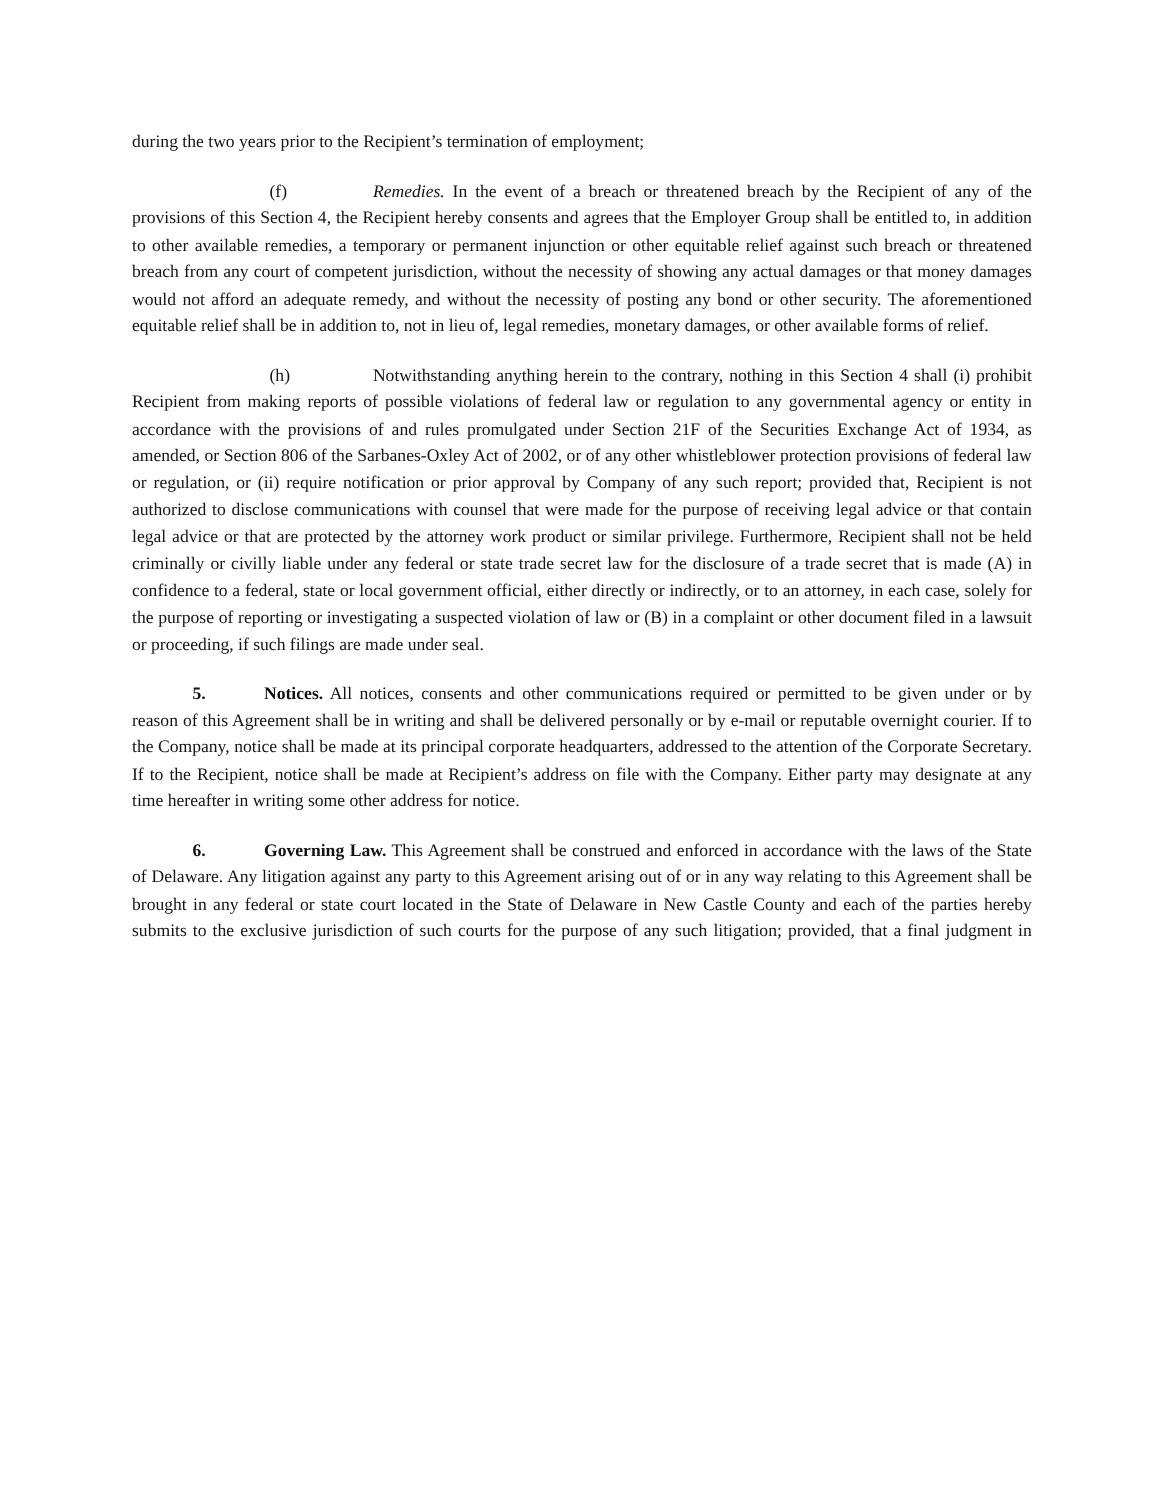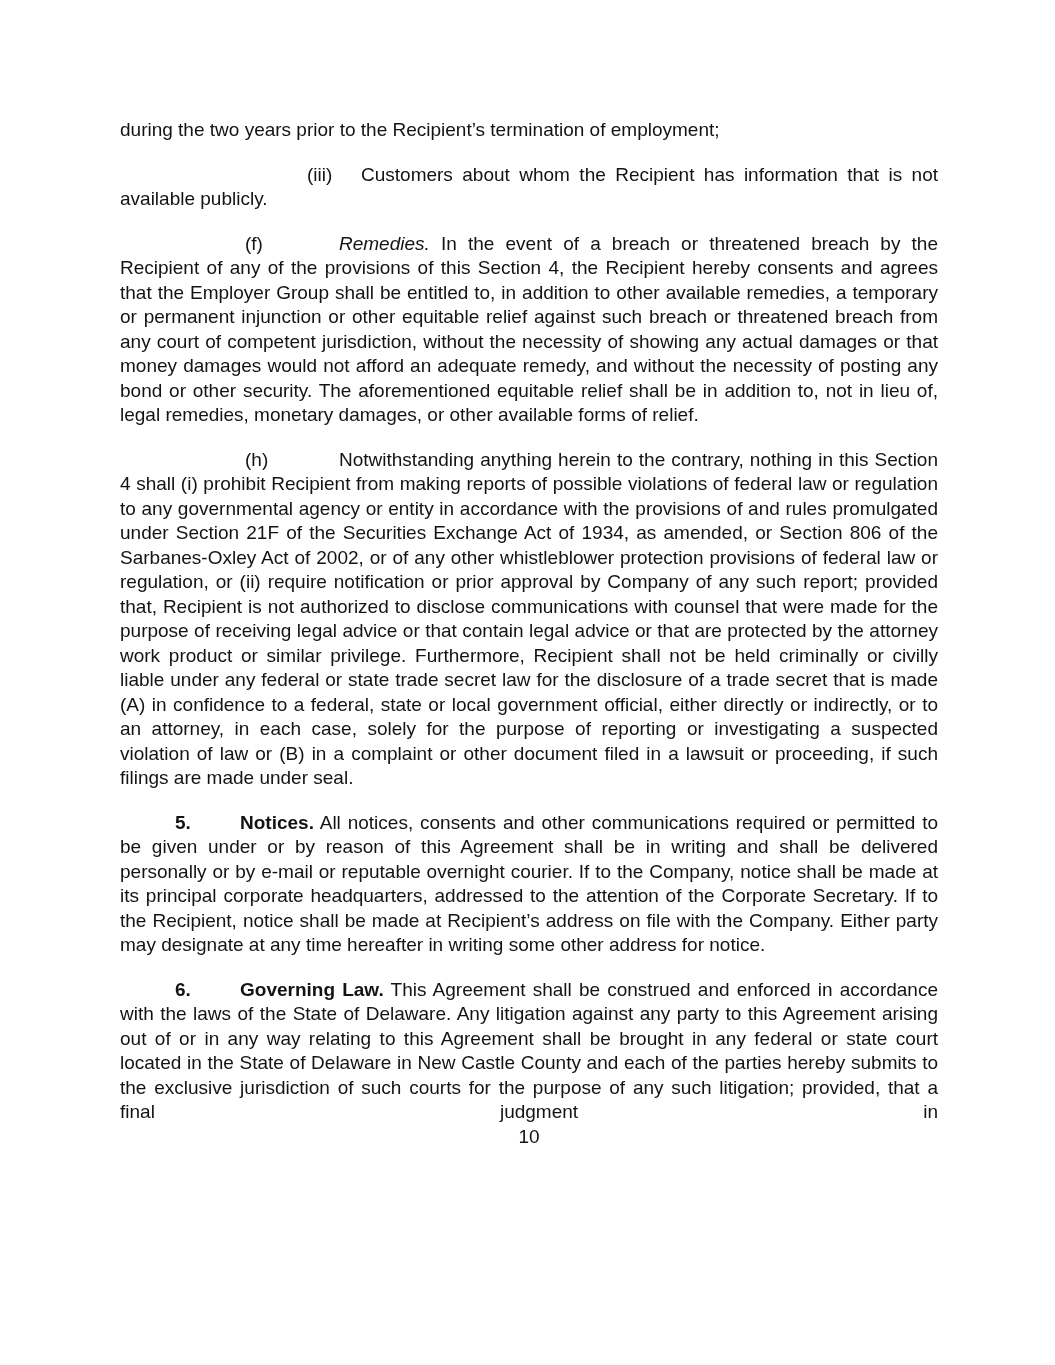--- a/index.html
+++ b/index.html
@@ -8,22 +8,22 @@
     height: 1365px;
     background: #ffffff;
     overflow: hidden;
     box-sizing: border-box;
   }
   .page {
     box-sizing: border-box;
     width: 1055px;
     height: 1365px;
     padding: 118px 117px 0 120px;
-    font-family: Liberation Sans, sans-serif;
-    font-size: 19px;
+    font-family: Liberation Serif, serif;
+    font-size: 16px;
     line-height: 24.5px;
     color: #131313;
   }
   .page p {
     margin: 20px 0 0 0;
     text-align: justify;
   }
   .page p.first { margin-top: 0; }
   
   .p-roman { text-indent: 187px; }
@@ -43,26 +43,24 @@
   }
 </style>
 </head>
 <body>
 
 <div class="page">
 
   <p class="first"><span>during the two years prior to the Recipient’s termination of employment;</span></p>
 
 
-  <p class="p-roman"><span class="marker">(iii)</span><span>Customers about whom the Recipient has information that is not available publicly.</span></p>
 
   <p class="p-letter"><span class="marker">(f)</span><span class="lead-italic">Remedies.</span><span> In the event of a breach or threatened breach by the Recipient of any of the provisions of this Section 4, the Recipient hereby consents and agrees that the Employer Group shall be entitled to, in addition to other available remedies, a temporary or permanent injunction or other equitable relief against such breach or threatened breach from any court of competent jurisdiction, without the necessity of showing any actual damages or that money damages would not afford an adequate remedy, and without the necessity of posting any bond or other security. The aforementioned equitable relief shall be in addition to, not in lieu of, legal remedies, monetary damages, or other available forms of relief.</span></p>
 
 
   <p class="p-letter"><span class="marker">(h)</span><span>Notwithstanding anything herein to the contrary, nothing in this Section 4 shall (i) prohibit Recipient from making reports of possible violations of federal law or regulation to any governmental agency or entity in accordance with the provisions of and rules promulgated under Section 21F of the Securities Exchange Act of 1934, as amended, or Section 806 of the Sarbanes-Oxley Act of 2002, or of any other whistleblower protection provisions of federal law or regulation, or (ii) require notification or prior approval by Company of any such report; provided that, Recipient is not authorized to disclose communications with counsel that were made for the purpose of receiving legal advice or that contain legal advice or that are protected by the attorney work product or similar privilege. Furthermore, Recipient shall not be held criminally or civilly liable under any federal or state trade secret law for the disclosure of a trade secret that is made (A) in confidence to a federal, state or local government official, either directly or indirectly, or to an attorney, in each case, solely for the purpose of reporting or investigating a suspected violation of law or (B) in a complaint or other document filed in a lawsuit or proceeding, if such filings are made under seal.</span></p>
 
   <p class="p-num"><span class="marker">5.</span><span class="lead-bold">Notices.</span><span> All notices, consents and other communications required or permitted to be given under or by reason of this Agreement shall be in writing and shall be delivered personally or by e-mail or reputable overnight courier. If to the Company, notice shall be made at its principal corporate headquarters, addressed to the attention of the Corporate Secretary. If to the Recipient, notice shall be made at Recipient’s address on file with the Company. Either party may designate at any time hereafter in writing some other address for notice.</span></p>
 
   <p class="p-num stretch-last"><span class="marker">6.</span><span class="lead-bold">Governing Law.</span><span> This Agreement shall be construed and enforced in accordance with the laws of the State of Delaware. Any litigation against any party to this Agreement arising out of or in any way relating to this Agreement shall be brought in any federal or state court located in the State of Delaware in New Castle County and each of the parties hereby submits to the exclusive jurisdiction of such courts for the purpose of any such litigation; provided, that a final judgment in</span></p>
 
-  <div class="page-number">10</div>
 
 </div>
 
 </body></html>

